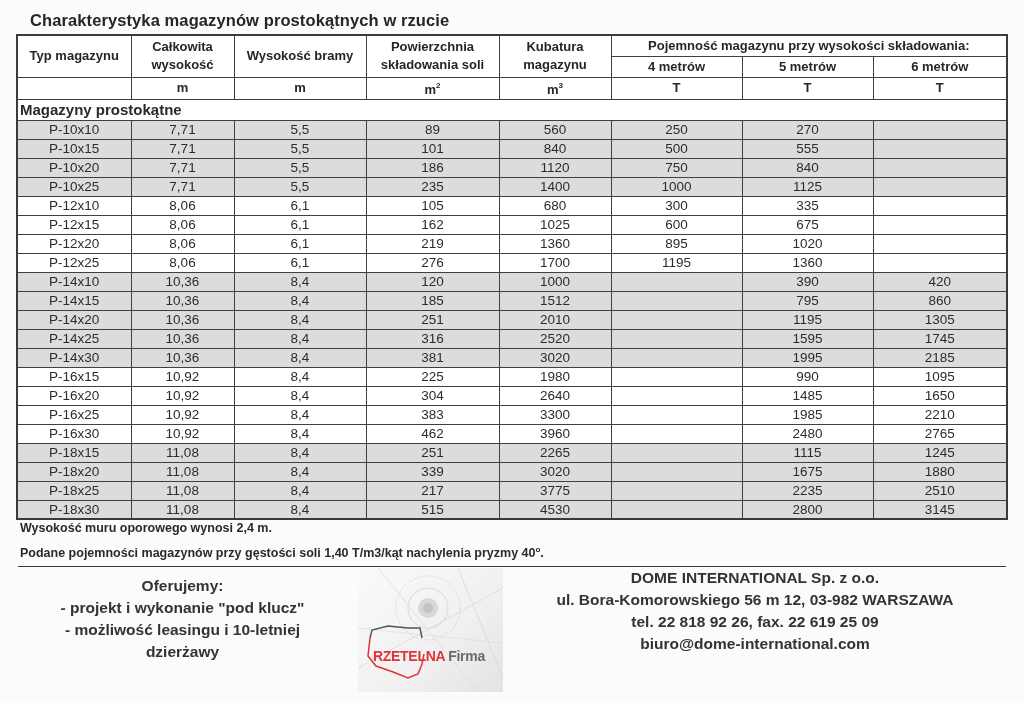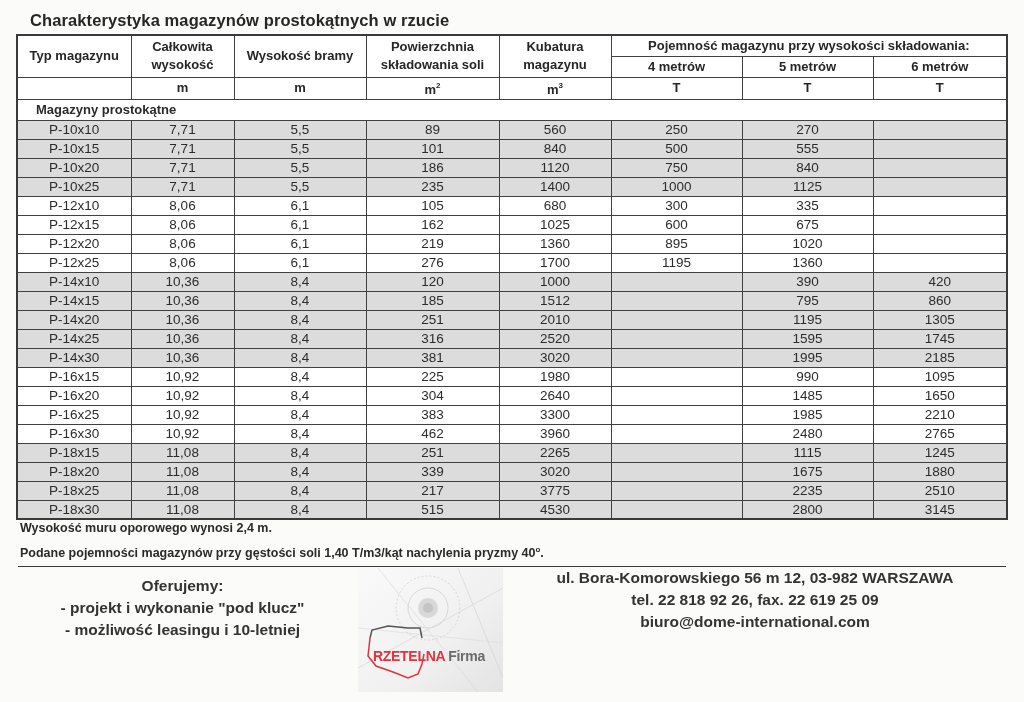--- a/index.html
+++ b/index.html
@@ -20,21 +20,21 @@
   }
   table.main td, table.main th {
     border: 1.3px solid #404040; text-align: center; vertical-align: middle;
     padding: 0; white-space: nowrap; overflow: hidden;
   }
   table.main th { font-weight: bold; font-size: 13px; line-height: 18px; color: #262626; background: #fff; }
   tr.h1 th { height: 21px; }
   tr.h2 th { height: 21px; }
   tr.units th { height: 20px; font-size: 13px; }
   tr.units sup { font-size: 8px; position: relative; top: -1px; }
-  tr.section td { height: 21px; text-align: left; font-weight: bold; padding-left: 18px; font-size: 13px; background: #fff; }
+  tr.section td { height: 21px; text-align: left; font-weight: bold; padding-left: 2px; font-size: 15px; background: #fff; }
   tr.data td { height: 19px; line-height: 17px; color: #2c2c2c; font-size: 13.5px; }
   tr.data.shaded td { background: #dcdcdc; }
   tr.data.plain td { background: #ffffff; }
   th.cap-group { text-align: left; padding-left: 2px; }
 
   .notes { position: absolute; left: 20px; top: 517px; font-weight: bold; font-size: 12.5px; color: #2a2a2a; }
   .notes div { height: 22px; line-height: 22px; }
   .notes sup { font-size: 8px; }
 
   .rule { position: absolute; left: 18px; top: 566px; width: 988px; height: 0; border-top: 1.5px solid #3a3a3a; }
@@ -320,20 +320,21 @@
   <div>Wysokość muru oporowego wynosi 2,4 m.</div>
   <div><span>Podane pojemności magazynów przy gęstości soli 1,40 T/m3/kąt nachylenia pryzmy 40</span><sup>o</sup><span>.</span></div>
 </div>
 
 <div class="rule"></div>
 
 <div class="offer">
   <div>Oferujemy:</div>
   <div>- projekt i wykonanie "pod klucz"</div>
   <div>- możliwość leasingu i 10-letniej</div>
+  <div>dzierżawy</div>
 </div>
 
 <div class="logo">
   <svg width="145" height="124" viewBox="0 0 145 124">
     <circle cx="70" cy="40" r="32" fill="none" stroke="#cfcfcf" stroke-width="0.8" stroke-dasharray="2 2"></circle>
     <circle cx="70" cy="40" r="20" fill="none" stroke="#d2d2d2" stroke-width="0.8"></circle>
     <circle cx="70" cy="40" r="10" fill="#d8d8d8"></circle>
     <circle cx="70" cy="40" r="5" fill="#c4c4c4"></circle>
     <line x1="0" y1="100" x2="145" y2="20" stroke="#d6d6d6" stroke-width="0.7"></line>
     <line x1="20" y1="0" x2="120" y2="124" stroke="#dadada" stroke-width="0.7"></line>
@@ -341,16 +342,17 @@
     <line x1="100" y1="0" x2="145" y2="110" stroke="#d4d4d4" stroke-width="0.7"></line>
     <path d="M12,70 L14,62 L30,58 L50,60 L62,60 L64,70" fill="none" stroke="#555" stroke-width="1.5"></path>
     <path d="M12,70 L10,88 L18,98 L35,104 L50,110 L60,106 L64,96 L66,86" fill="none" stroke="#e0343a" stroke-width="1.5"></path>
   </svg>
   <div class="brand">
     <span class="red">RZETELNA</span><span class="grey">Firma</span>
   </div>
 </div>
 
 <div class="company">
+  <div>DOME INTERNATIONAL Sp. z o.o.</div>
   <div>ul. Bora-Komorowskiego 56 m 12, 03-982 WARSZAWA</div>
   <div>tel. 22 818 92 26, fax. 22 619 25 09</div>
   <div>biuro@dome-international.com</div>
 </div>
 
 </body></html>

